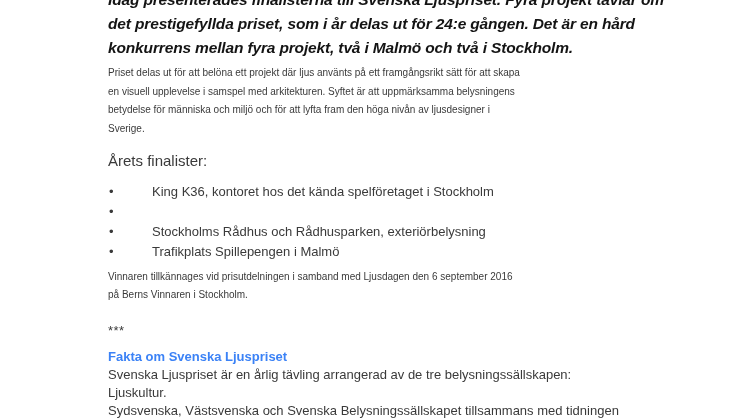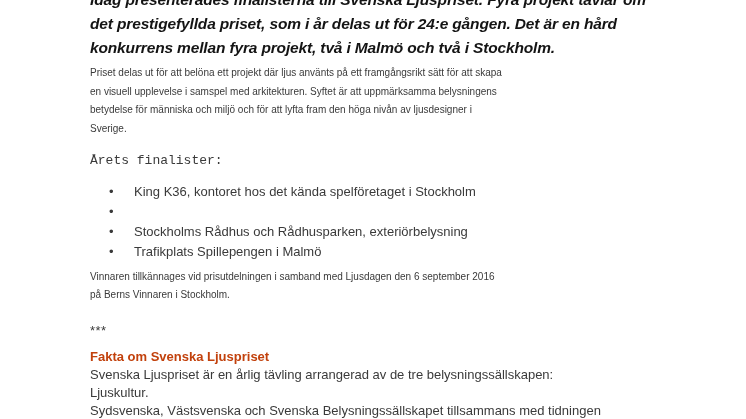--- a/index.html
+++ b/index.html
@@ -9,37 +9,37 @@
     background: #ffffff;
     overflow: hidden;
     font-family: "Liberation Sans", "DejaVu Sans", sans-serif;
   }
   .doc {
     position: absolute;
     left: 90px;
     top: -12px;
     width: 590px;
   }
-  .line { white-space: nowrap; }
+  .line { white-space: nowrap; margin-left: 18px; }
 
   .lead {
     font-size: 15.5px;
     line-height: 24px;
     font-weight: bold;
     font-style: italic;
     color: #141414;
     letter-spacing: -0.15px;
   }
   .para {
     font-size: 10px;
     line-height: 18.5px;
     color: #3a3a3a;
   }
   .intro        { margin-top: 4px; }
-  .list-heading { margin-top: 14px; font-size: 13px; line-height: 18.5px; color: #3a3a3a; font-family: Liberation Mono, monospace; }
+  .list-heading { margin-top: 14px; font-size: 15px; line-height: 18.5px; color: #3a3a3a; }
 
   ul.finalists {
     margin-top: 11.5px;
     list-style: none;
   }
   ul.finalists li {
     display: flex;
     font-size: 13px;
     line-height: 20px;
     color: #3a3a3a;
@@ -60,21 +60,21 @@
     letter-spacing: 0.5px;
   }
   .facts {
     margin-top: 7.5px;
     font-size: 13px;
     line-height: 18px;
     color: #3a3a3a;
   }
   .facts .facts-heading {
     font-weight: bold;
-    color: #c2410c;
+    color: #3b82f6;
   }
 </style>
 </head>
 <body>
 
 <div class="doc">
 
   <div class="lead">
     <div class="line">Idag presenterades finalisterna till Svenska Ljuspriset. Fyra projekt tävlar om</div>
     <div class="line">det prestigefyllda priset, som i år delas ut för 24:e gången. Det är en hård</div>

